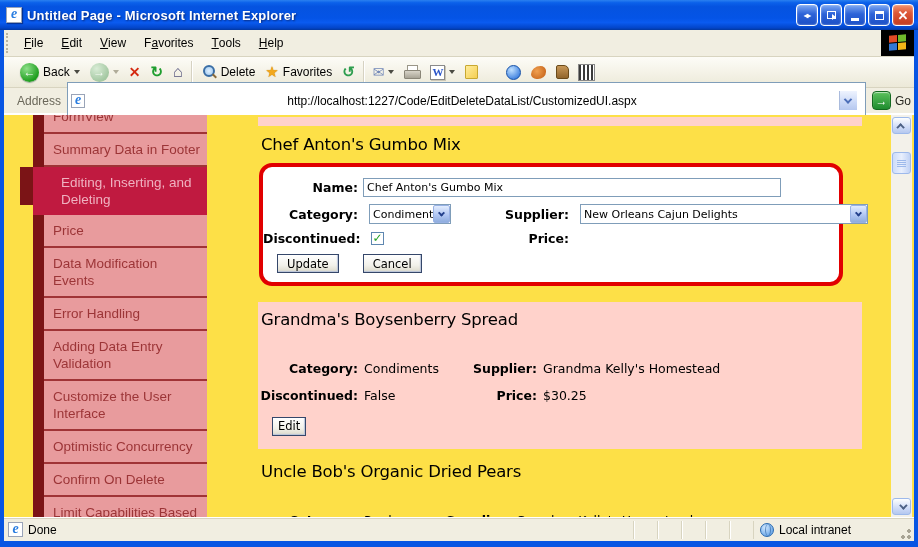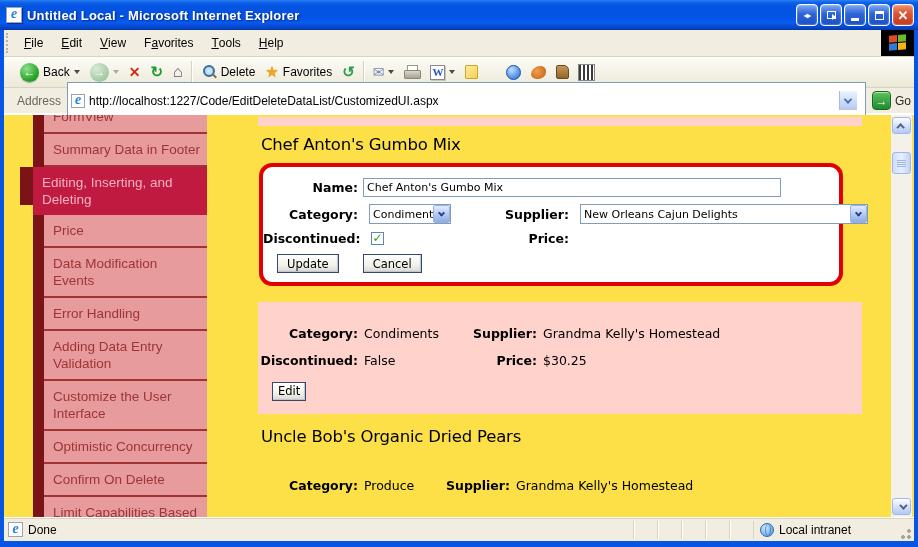--- a/index.html
+++ b/index.html
@@ -73,42 +73,42 @@
   .note-ico { width:13px; height:14px; background:linear-gradient(135deg,#ffec9a,#f5cf52); border:1px solid #c8a830; border-radius:1px; }
   .msgr-ico { width:15px; height:15px; border-radius:50%; background:radial-gradient(circle at 35% 30%,#bfe0ff,#1b66d6); border:1px solid #1450a8; }
   .fox-ico { width:15px; height:13px; background:radial-gradient(circle at 40% 40%,#f0a050,#c05a10); border-radius:70% 40% 60% 40%; }
   .research-ico { width:13px; height:14px; background:linear-gradient(#c89858,#91652c); border:1px solid #6a4a1a; border-radius:2px 5px 2px 2px; }
   .barcode-ico { width:15px; height:15px; background:
       repeating-linear-gradient(90deg,#3a3a3a 0 2px,#fff 2px 4px),
       repeating-linear-gradient(0deg,rgba(255,255,255,.6) 0 2px,rgba(58,58,58,.35) 2px 4px); outline:1px solid #888; }
 
   
   .addressbar { height:27px; flex:0 0 27px; display:flex; align-items:center; background:#f1eee1;
-    border-bottom:2px solid #fff; padding-right:3px; }
+    border-bottom:2px solid #fff; padding-right:3px;text-align:center; }
   .addr-label { font-size:12px; color:#6a675a; padding:0 6px 0 2px; }
   .addr-field { flex:1 1 auto; height:38px; background:#fff; border:1px solid #7f9db9; display:flex; align-items:center; padding:0 8px 0 3px; }
   .addr-field .ie-page { width:14px; height:14px; box-shadow:none; }
   .addr-url { flex:1 1 auto; font-size:12px; padding:0 4px; color:#000; white-space:nowrap; overflow:hidden; }
   .addr-drop { width:18px; height:19px; background:linear-gradient(180deg,#eef3fe,#cbd9f7 60%,#b6c8ef); border-left:1px solid #aabbdd;
     display:flex; align-items:center; justify-content:center; }
   .addr-drop .cv { width:6px; height:6px; border-right:2px solid #4d6fb8; border-bottom:2px solid #4d6fb8; transform:rotate(45deg) translate(-1px,-1px); }
   .go-btn { display:flex; align-items:center; gap:4px; margin-left:6px; font-size:12px; color:#2a2a22; }
   .go-ico { width:19px; height:19px; border-radius:4px; background:linear-gradient(180deg,#5cc25c,#1f8c2f); border:1px solid #14691f;
     color:#fff; font-weight:bold; display:flex; align-items:center; justify-content:center; font-size:12px; box-shadow:inset 0 1px 1px rgba(255,255,255,.6); }
 
   
   .bodyarea { position:relative; flex:1 1 auto; background:#fde047; overflow:hidden; }
 
   
   .sidebar { position:absolute; left:16px; top:-14px; width:187px; }
   .side-rail { position:absolute; left:13px; top:0; height:600px; width:11px; background:var(--railColor); }
   .side-list { position:relative; margin-left:24px; }
   .side-item { background:var(--sideBg); color:#9c3537; font-size:13.5px; line-height:17px;
     padding:7px 6px 7px 9px; border-bottom:2px solid #a03336; cursor:pointer; }
-  .side-item.selected { position:relative; margin-left:-11px; padding-left:9px; background:var(--sideSelBg);
+  .side-item.selected { position:relative; margin-left:-11px; padding-left:28px; background:var(--sideSelBg);
     color:#efb2c0; border-bottom:none; }
   .side-item.selected::before { content:""; position:absolute; left:-13px; top:0; bottom:10px; width:13px; background:var(--railColor); }
 
   
   .content { position:absolute; left:254px; top:0; width:604px; font-family:"DejaVu Sans",sans-serif; color:#000; }
   .row-strip { margin-top:2px; height:9px; background:var(--rowPink); }
   .prod-h { font-size:16.5px; font-weight:400; letter-spacing:-.2px; padding:9px 0 9px 3px; }
   .prod-h.inpink { padding-top:7px; }
 
   
@@ -172,21 +172,21 @@
       radial-gradient(circle at 12px 6px,  #a8a494 1.6px, transparent 2px),
       radial-gradient(circle at 6px 12px,  #a8a494 1.6px, transparent 2px); }
 </style>
 </head>
 <body>
 
 <div class="window">
 
   <div class="titlebar">
     <span class="ie-page"></span>
-    <span class="title">Untitled Local - Microsoft Internet Explorer</span>
+    <span class="title">Untitled Page - Microsoft Internet Explorer</span>
     <span class="tbtn">
         <span class="glyph-nav">◂▸</span>
       </span>
     <span class="tbtn">
         <span class="glyph-export"></span>
       </span>
     <span class="tbtn">
         <span class="glyph-min"></span>
       </span>
     <span class="tbtn">
@@ -347,20 +347,21 @@
           </span>
           <span class="flabel">Price:</span>
         </div>
         <div class="btnrow">
           <button class="xpbtn">Update</button>
           <button class="xpbtn">Cancel</button>
         </div>
       </div>
 
       <div class="pinkrow">
+        <div class="prod-h inpink">Grandma's Boysenberry Spread</div>
         <div class="vrow g1 first">
           <span class="vlabel">Category:</span>
           <span class="vvalue">Condiments</span>
           <span class="vlabel">Supplier:</span>
           <span class="vvalue">Grandma Kelly's Homestead</span>
         </div>
         <div class="vrow g1">
           <span class="vlabel">Discontinued:</span>
           <span class="vvalue">False</span>
           <span class="vlabel">Price:</span>

